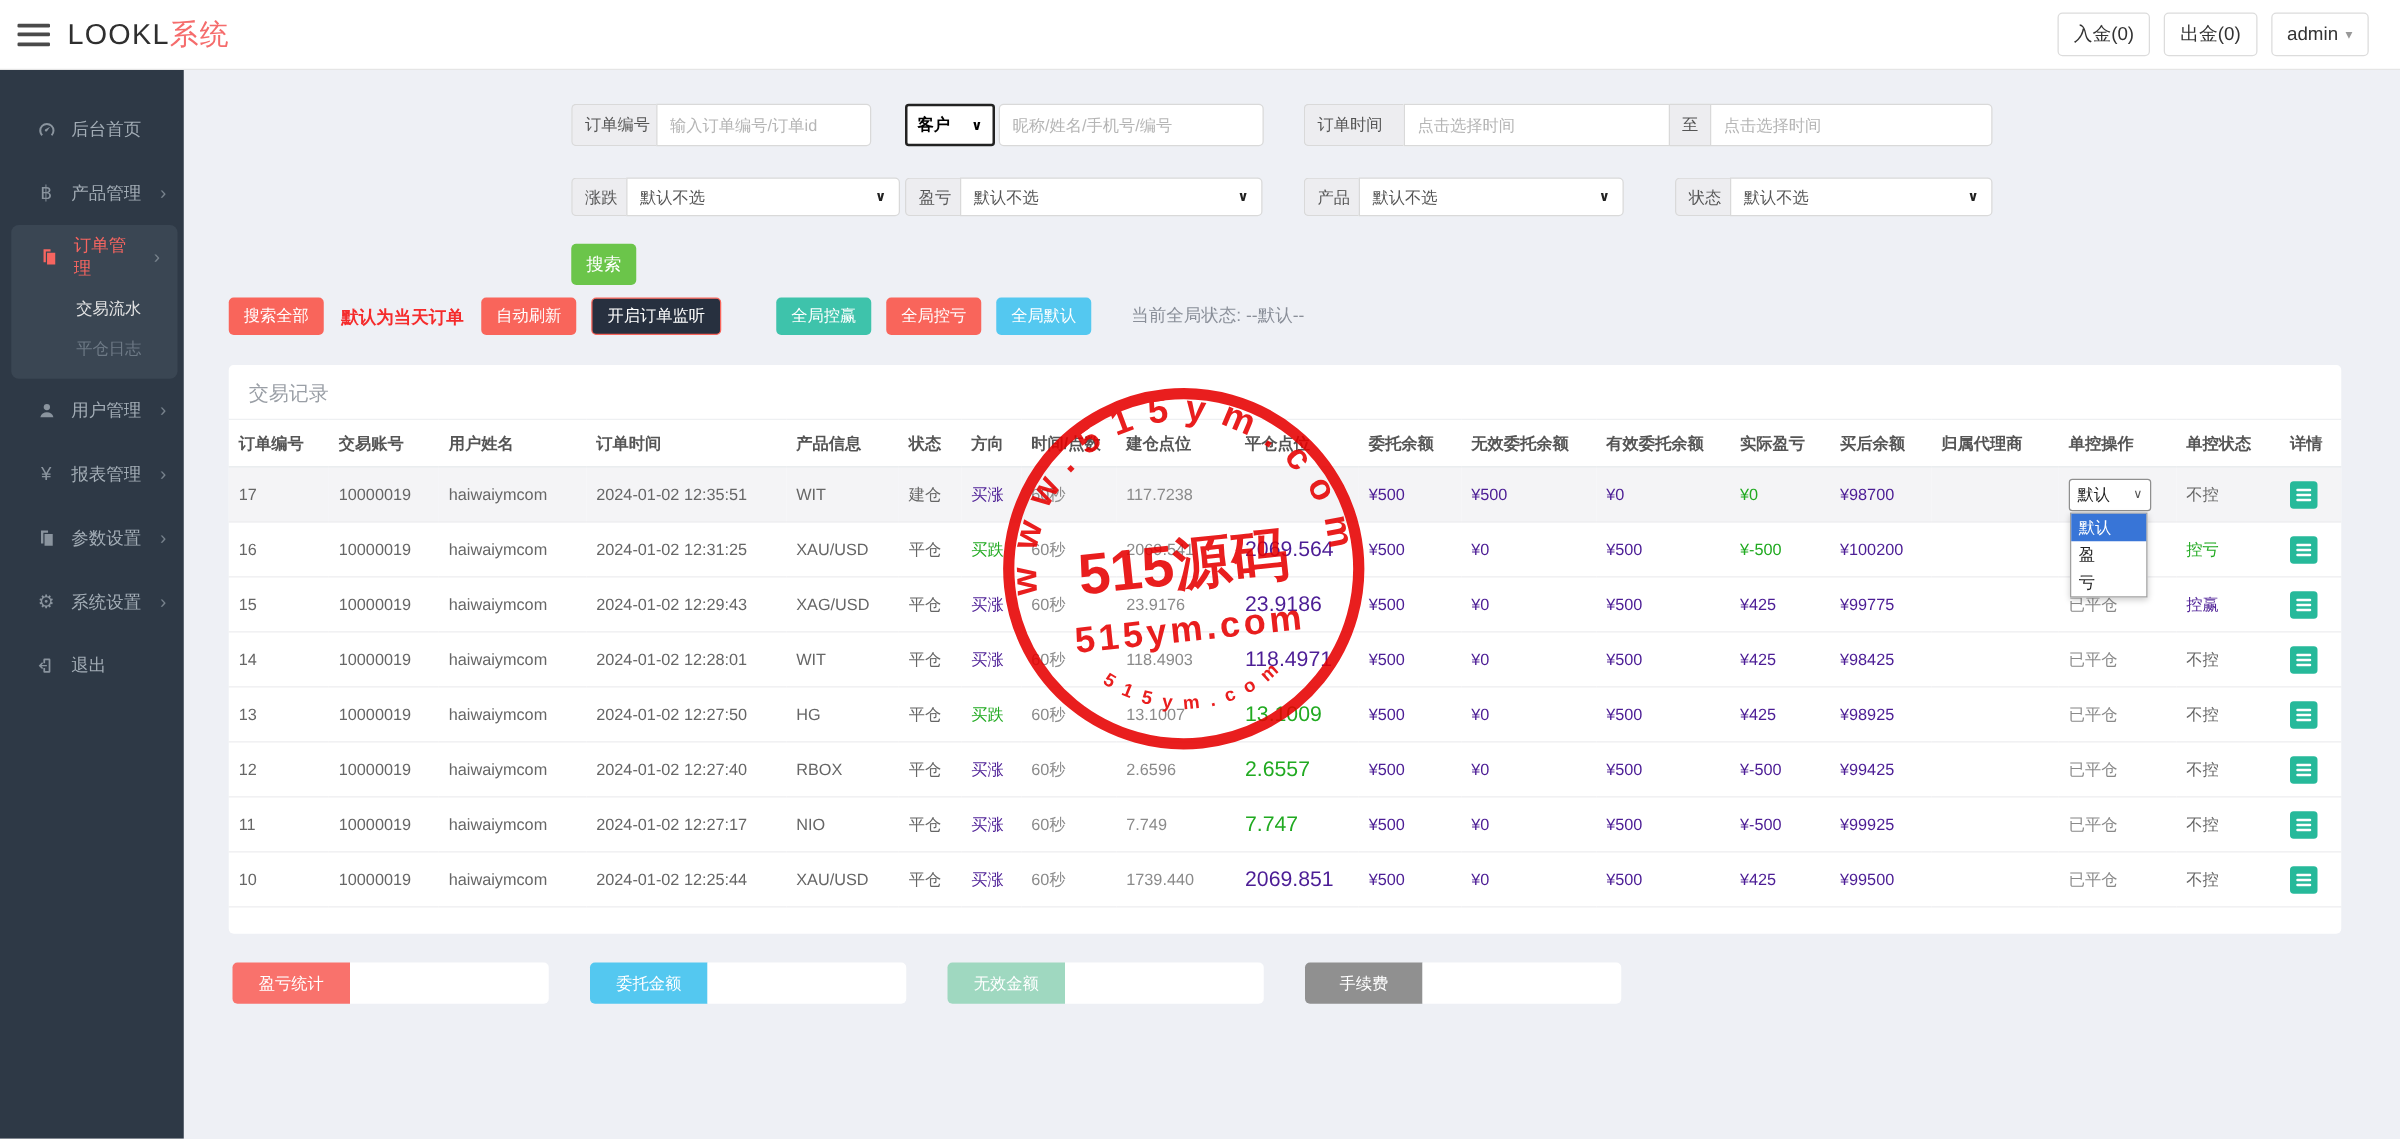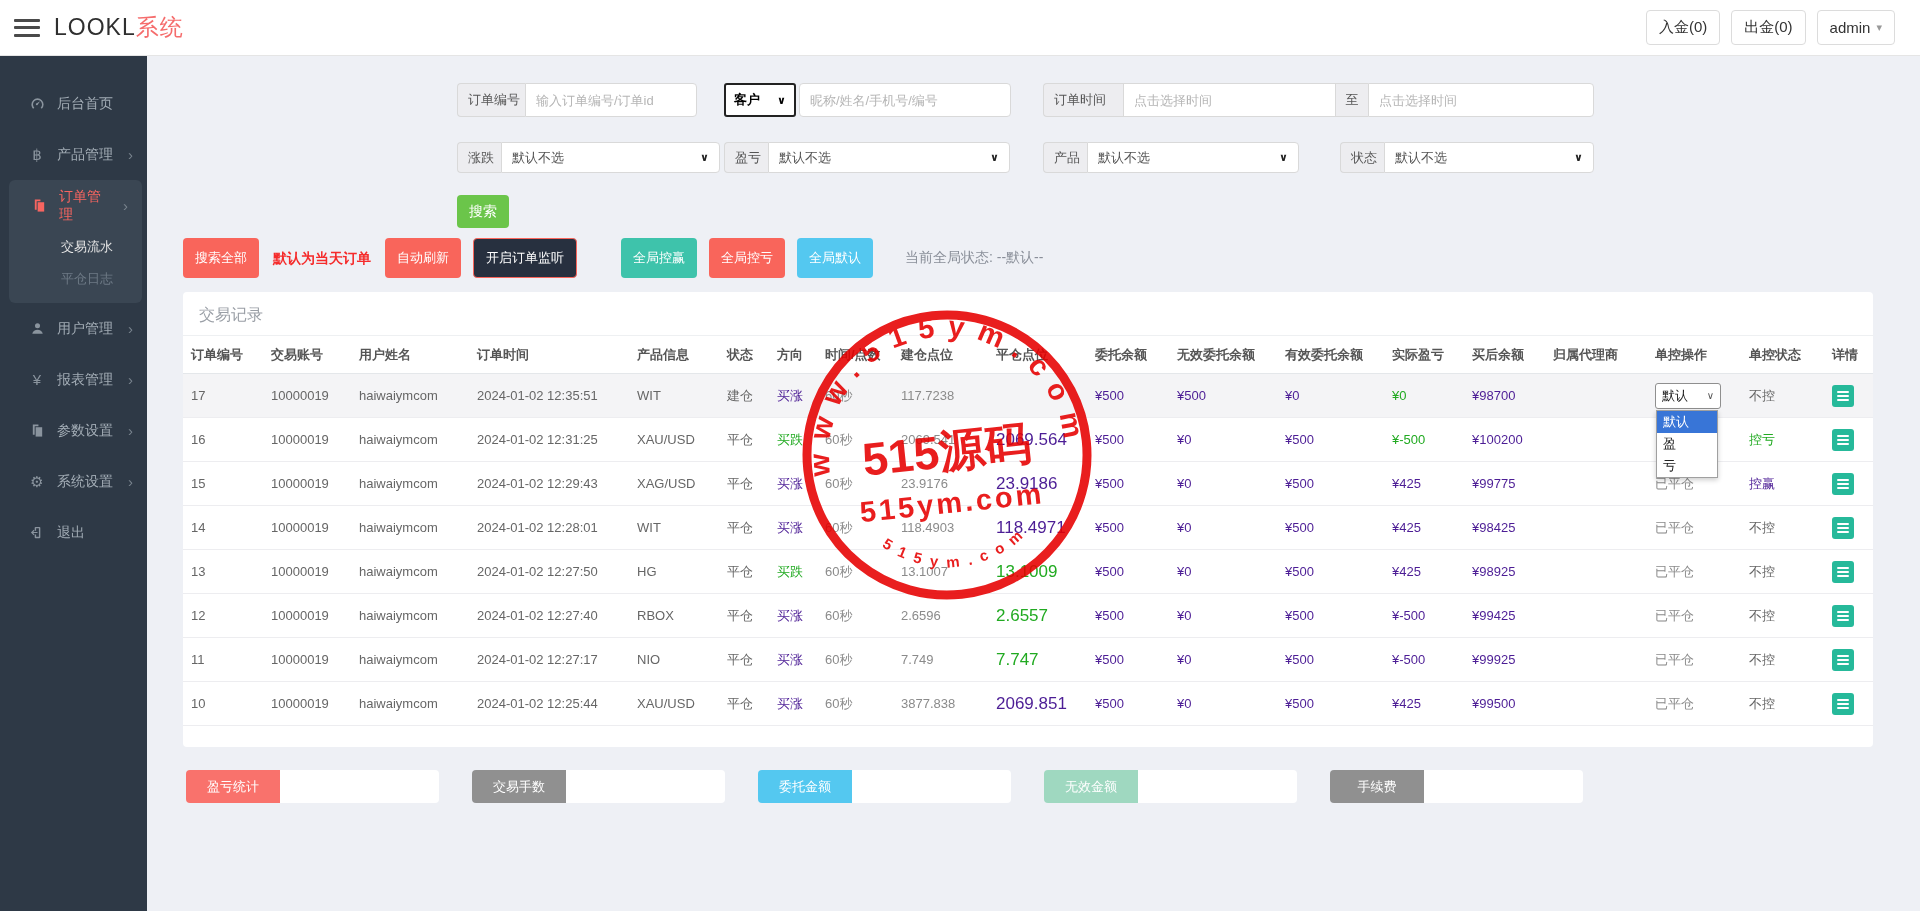--- a/index.html
+++ b/index.html
@@ -66,21 +66,21 @@
   .g-pl     { left:591px; } .g-pl .addon{width:44px;} .g-pl .fselect{width:242px;}
   .g-prod   { left:910px; } .g-prod .addon{width:44px;} .g-prod .fselect{width:212px;}
   .g-status { left:1207px;} .g-status .addon{width:44px;} .g-status .fselect{width:210px;}
 
   .search-btn { position:absolute; left:324px; top:139px; width:52px; height:33px; background:#6bc54a;
     color:#fff; border:none; border-radius:4px; font-size:14px; cursor:pointer; font-family:inherit; }
 
   
   .toolbar { position:absolute; left:50px; top:182px; display:flex; align-items:center; }
   #toolbar-buttons { display:flex; align-items:center; gap:12px; }
-  .tbtn { height:40px; line-height:28px; padding:0 12px; border:none; border-radius:4px; font-size:13px;
+  .tbtn { height:30px; line-height:28px; padding:0 12px; border:none; border-radius:4px; font-size:13px;
     color:#fff; cursor:pointer; font-family:inherit; white-space:nowrap; }
   .s-salmon { background:#f9655b; }
   .s-teal { background:#3ec3ab; }
   .s-blue { background:#54c8f0; }
   .s-dark { background:#27303f; border:1px solid #f9655b; }
   .s-text-red { background:transparent; color:#f52b2b; font-weight:bold; font-size:14px; padding:0 2px; }
   .tb-gap { margin-left:32px !important; }
   .tb-status { margin-left:32px; color:#8a8f99; font-size:14px; }
 
   
@@ -540,21 +540,21 @@
             </tr>
             <tr>
               <td>10</td>
               <td>10000019</td>
               <td>haiwaiymcom</td>
               <td>2024-01-02 12:25:44</td>
               <td>XAU/USD</td>
               <td>平仓</td>
               <td class="c-red">买涨</td>
               <td class="dim">60秒</td>
-              <td class="dim">3877.838</td>
+              <td class="dim">1739.440</td>
               <td class="big c-red">2069.851</td>
               <td class="c-red">¥500</td>
               <td class="c-red">¥0</td>
               <td class="c-red">¥500</td>
               <td class="c-red">¥425</td>
               <td class="c-red">¥99500</td>
               <td></td>
               <td class="c-mid">已平仓</td>
               <td>不控</td>
               <td>
@@ -565,24 +565,20 @@
                 </div>
               </td>
             </tr>
           </tbody>
       </table>
     </div>
 
     <div class="stats" id="stats">
         <div class="stat">
           <span class="stat-label st-salmon">盈亏统计</span>
-          <div class="stat-box"></div>
-        </div>
-        <div class="stat">
-          <span class="stat-label st-gray">交易手数</span>
           <div class="stat-box"></div>
         </div>
         <div class="stat">
           <span class="stat-label st-blue">委托金额</span>
           <div class="stat-box"></div>
         </div>
         <div class="stat">
           <span class="stat-label st-mint">无效金额</span>
           <div class="stat-box"></div>
         </div>

